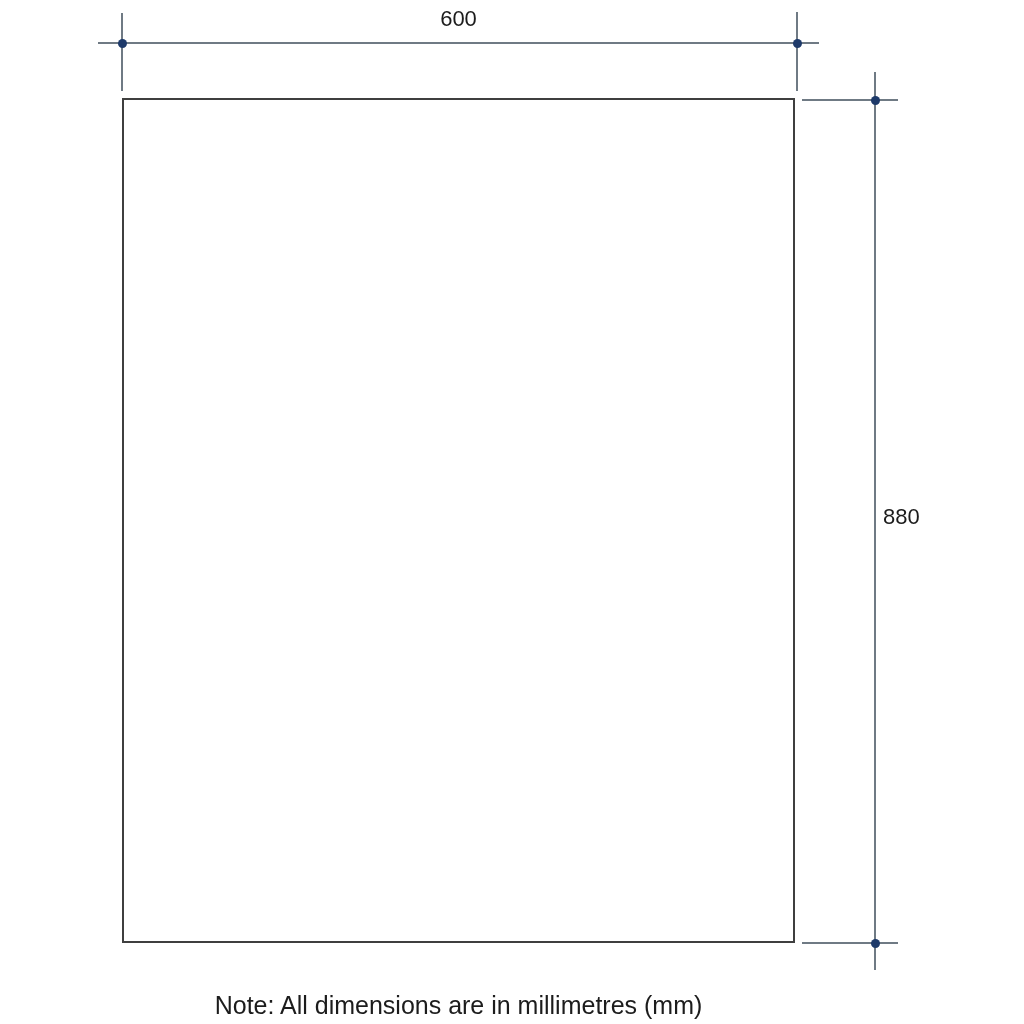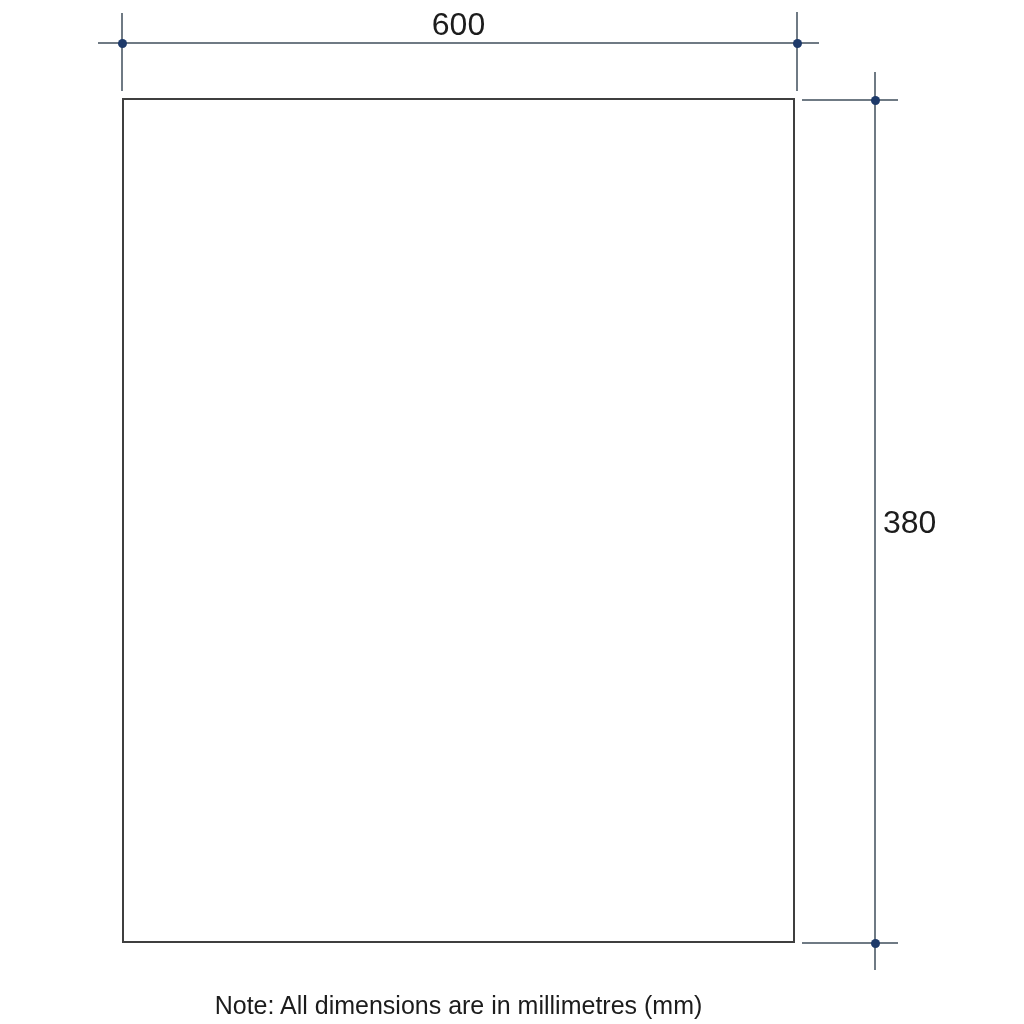--- a/index.html
+++ b/index.html
@@ -43,21 +43,21 @@
       background: #1e3a6a;
     }
     .dot-width-left   { left: 118px; top: 39px; }
     .dot-width-right  { left: 793px; top: 39px; }
     .dot-height-top   { left: 871px; top: 96px; }
     .dot-height-bottom{ left: 871px; top: 939px; }
 
     
     .dim-label {
       position: absolute;
-      font-size: 32px;
+      font-size: 22px;
       line-height: 1;
       color: #1c1c1c;
       white-space: nowrap;
     }
     .label-width {
       left: 98px; top: 8px;
       width: 721px;
       text-align: center;
     }
     .label-height {
@@ -90,17 +90,17 @@
   <div class="line ext-line-right"></div>
   <div class="dot dot-width-left"></div>
   <div class="dot dot-width-right"></div>
   <div class="dim-label label-width">600</div>
 
   <div class="line dim-line-height"></div>
   <div class="line ext-line-top"></div>
   <div class="line ext-line-bottom"></div>
   <div class="dot dot-height-top"></div>
   <div class="dot dot-height-bottom"></div>
-  <div class="dim-label label-height">380</div>
+  <div class="dim-label label-height">880</div>
 
   <div class="note">Note: All dimensions are in millimetres (mm)</div>
 
 </div>
 
 </body></html>

